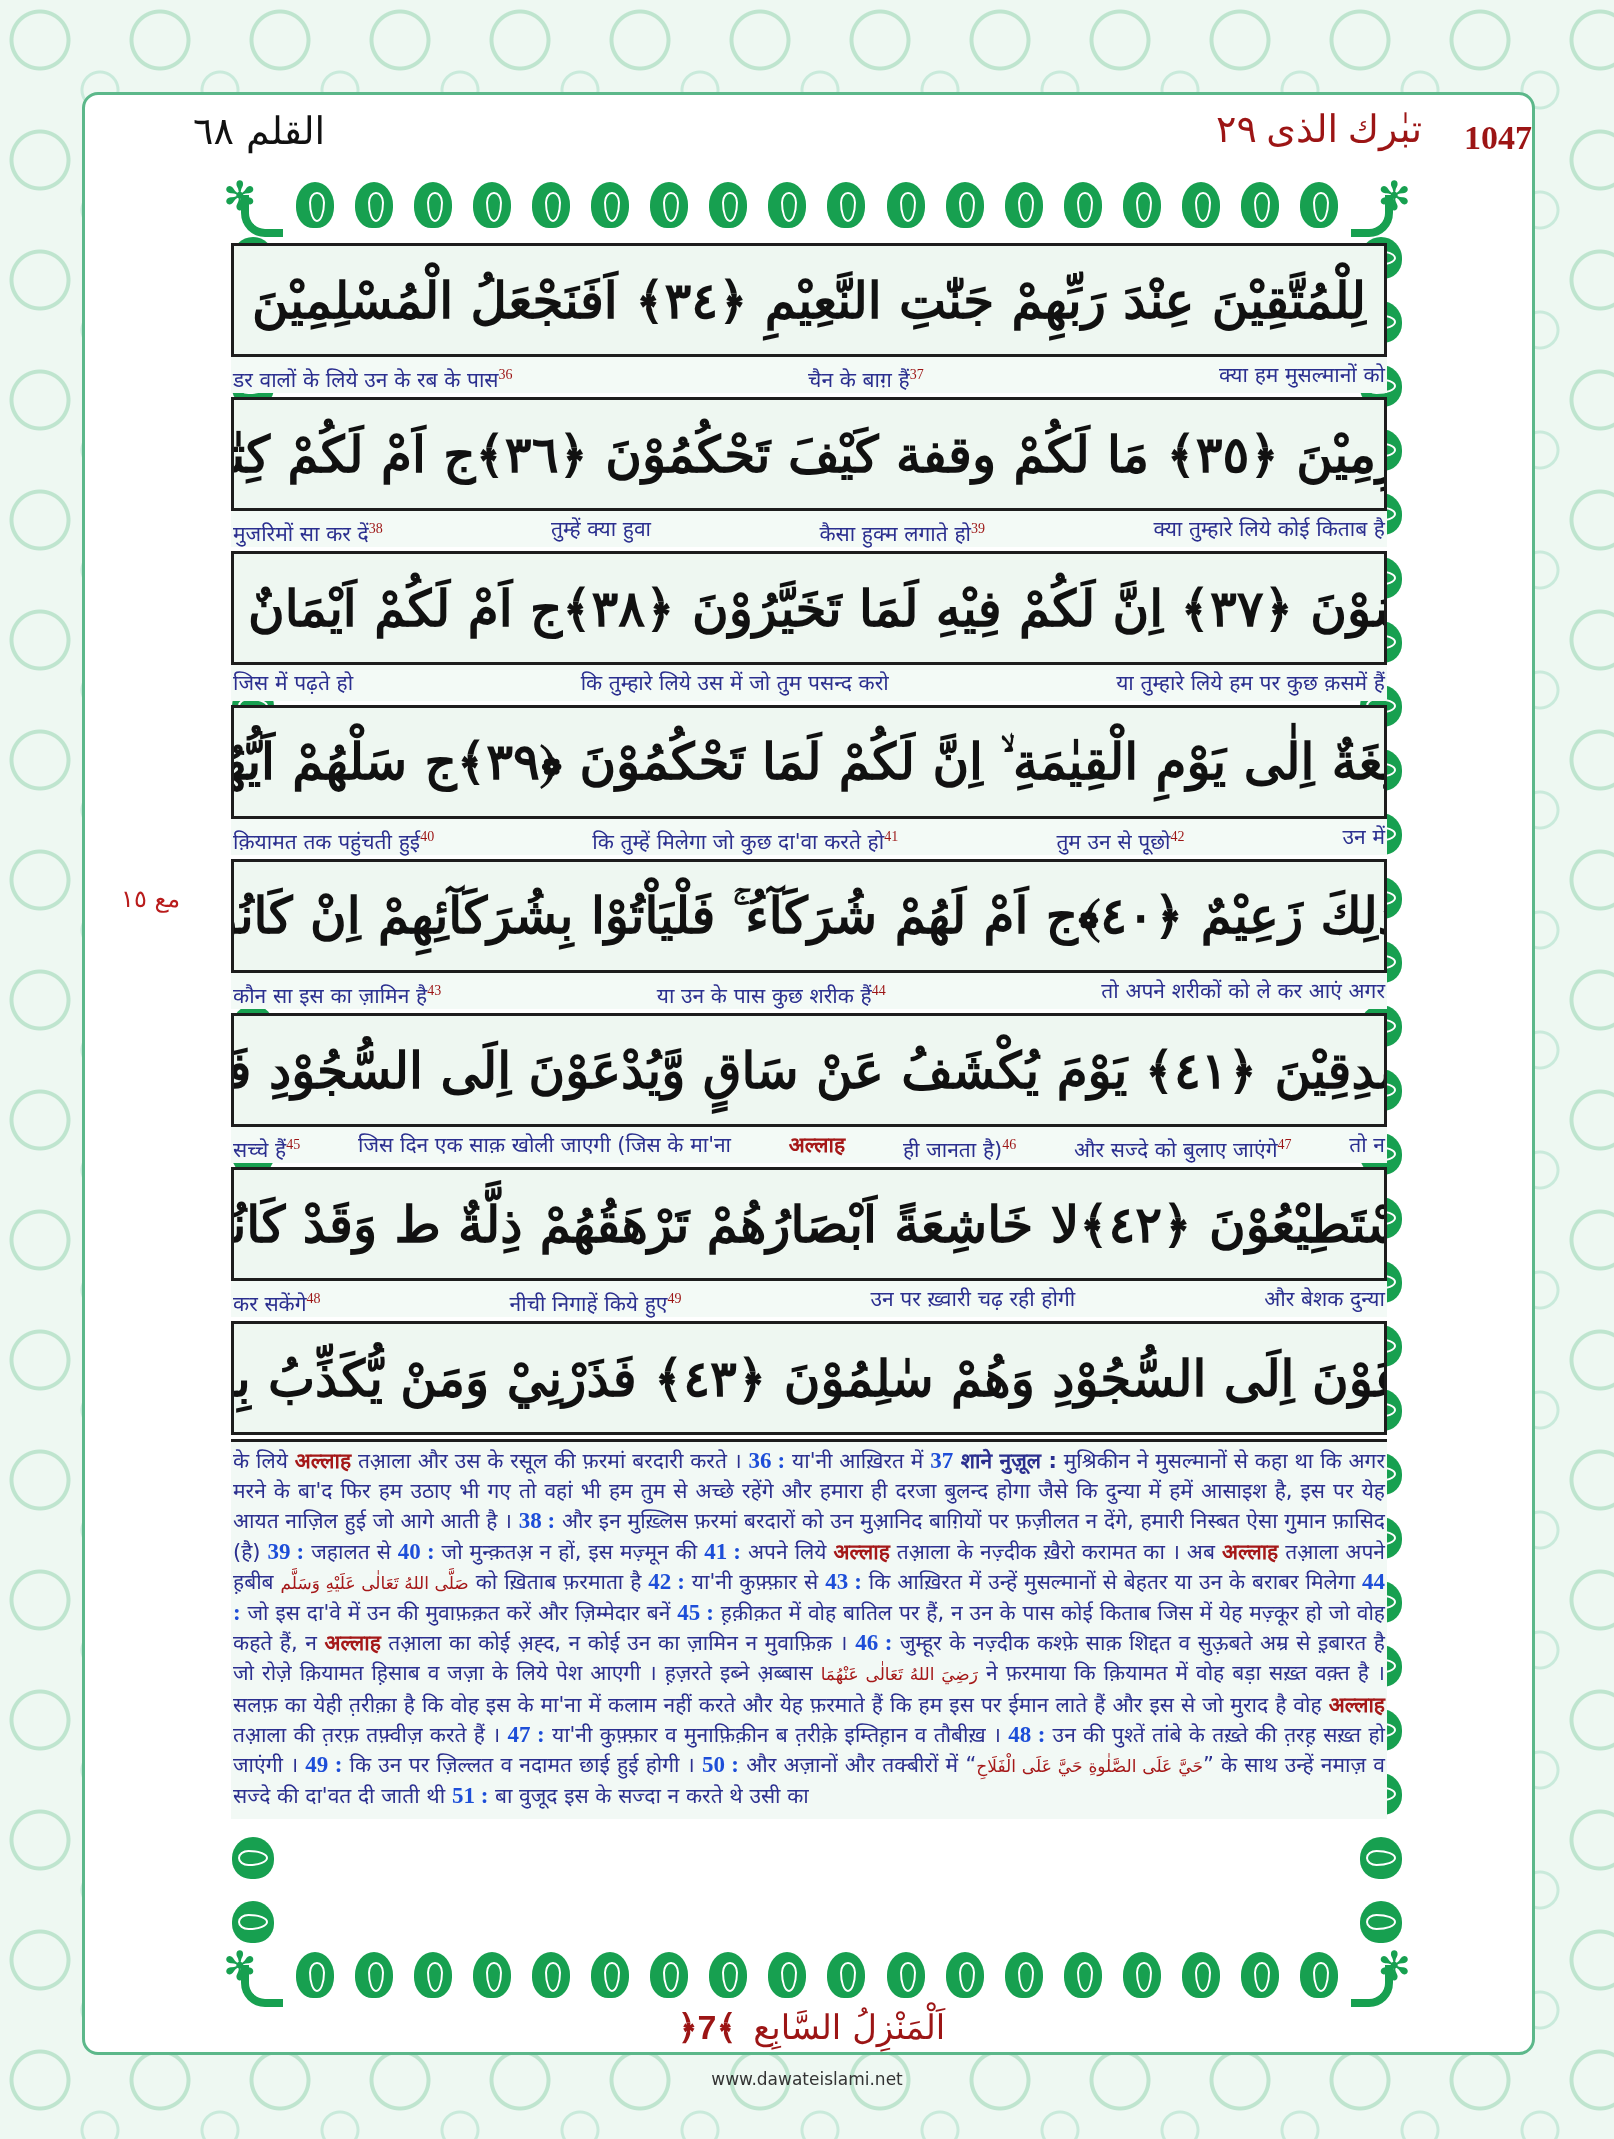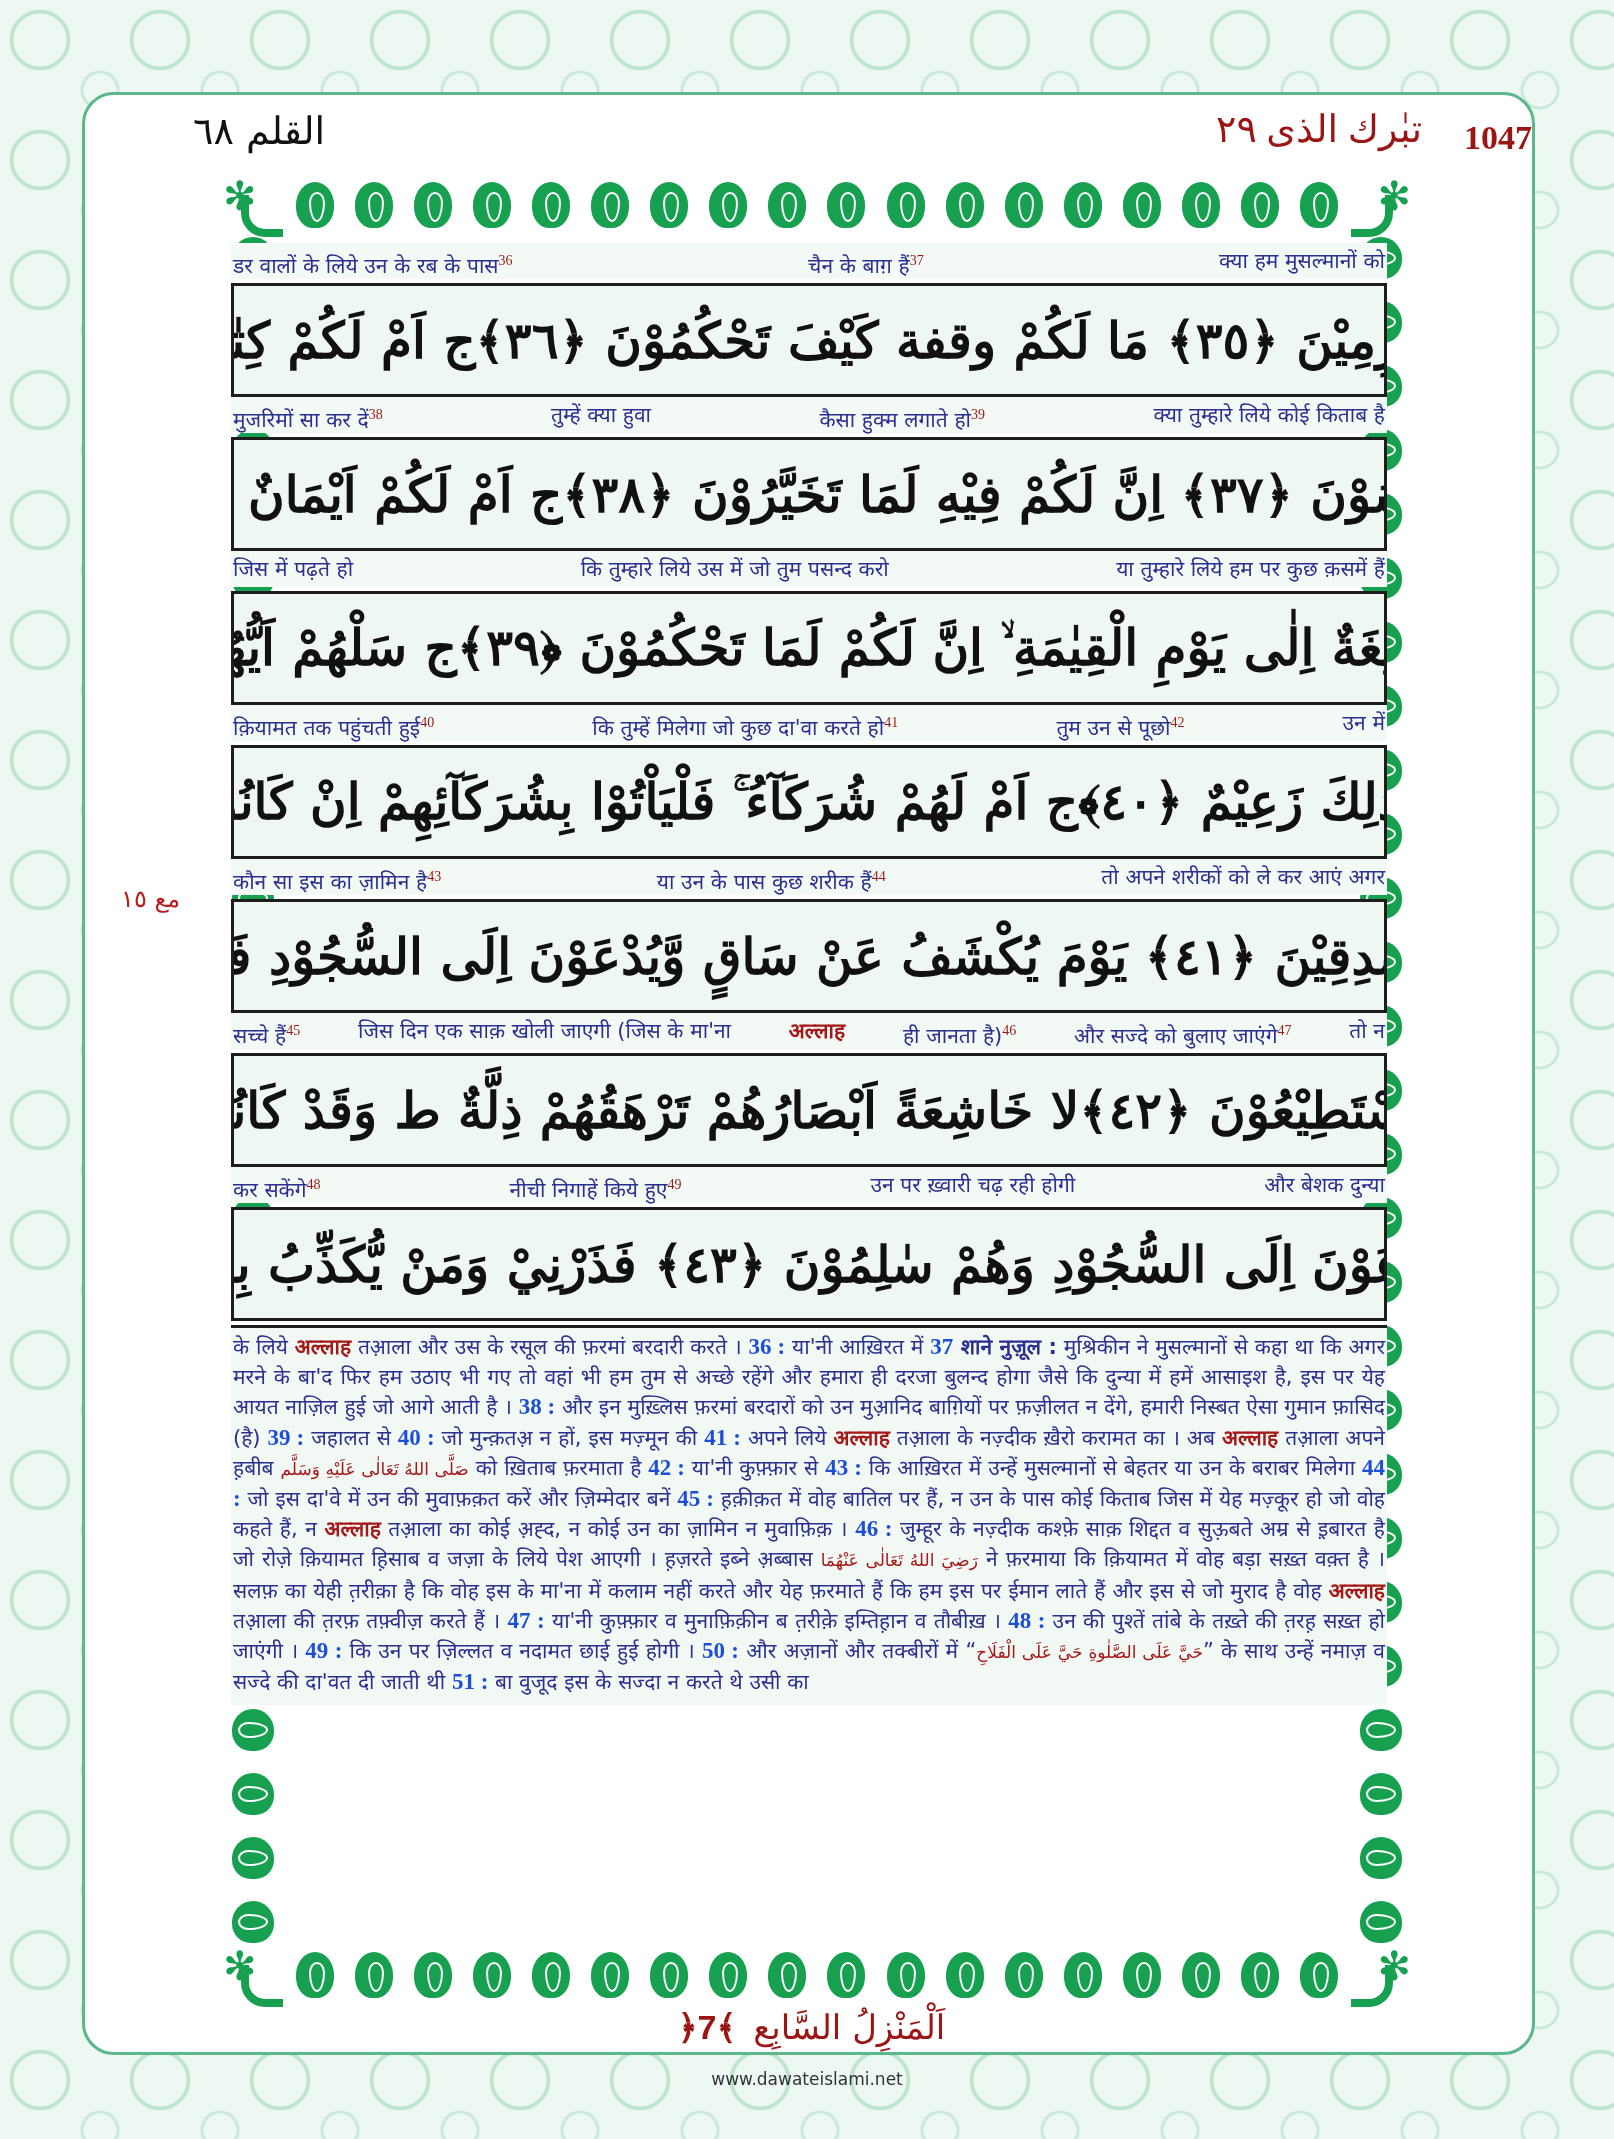--- a/index.html
+++ b/index.html
@@ -11,21 +11,21 @@
   
   .bg-pattern {
     position:absolute; inset:0;
     background:
       radial-gradient(circle at 40px 40px, transparent 26px, #bfe5cf 27px, #bfe5cf 30px, transparent 31px) 0 0/120px 120px,
       radial-gradient(circle at 100px 90px, transparent 16px, #c9eadb 17px, #c9eadb 19px, transparent 20px) 0 0/120px 120px,
       #eef8f2;
   }
   .page {
     position:absolute; left:82px; top:92px; width:1447px; height:1957px;
-    background:#ffffff; border:3px solid #5cb88a; border-radius:32px;
+    background:#ffffff; border:3px solid #5cb88a; border-radius:16px;
   }
   .header { position:absolute; left:0; top:0; width:100%; height:80px; }
   .hdr-left {
     position:absolute; left:108px; top:14px; font-family:"DejaVu Serif", serif;
     font-size:38px; color:#111; direction:rtl;
   }
   .hdr-center {
     position:absolute; left:0; right:0; top:24px; text-align:right;
     font-family:"Liberation Serif", serif; font-weight:bold; font-size:34px; color:#9c1515;margin-left:36px;
   }
@@ -229,20 +229,21 @@
         <span class="orn"></span>
         <span class="orn"></span>
         <span class="orn"></span>
         <span class="orn"></span>
         <span class="orn"></span>
       </div>
   </div>
 
   <div class="content" id="content">
       <div class="ayah-block">
+        <div class="arabic-box">لِلْمُتَّقِيْنَ عِنْدَ رَبِّهِمْ جَنّٰتِ النَّعِيْمِ ﴿٣٤﴾ اَفَنَجْعَلُ الْمُسْلِمِيْنَ</div>
         <div class="hindi-line">
           <span class="seg"><span>डर वालों के लिये उन के रब के पास</span><sup>36</sup></span>
           <span class="seg"><span>चैन के बाग़ हैं</span><sup>37</sup></span>
           <span class="seg"><span>क्या हम मुसल्मानों को</span></span>
         </div>
       </div>
       <div class="ayah-block">
         <div class="arabic-box">كَالْمُجْرِمِيْنَ ﴿٣٥﴾ مَا لَكُمْ وقفة كَيْفَ تَحْكُمُوْنَ ﴿٣٦﴾ج اَمْ لَكُمْ كِتٰبٌ فِيْهِ</div>
         <div class="hindi-line">
           <span class="seg"><span>मुजरिमों सा कर दें</span><sup>38</sup></span>

